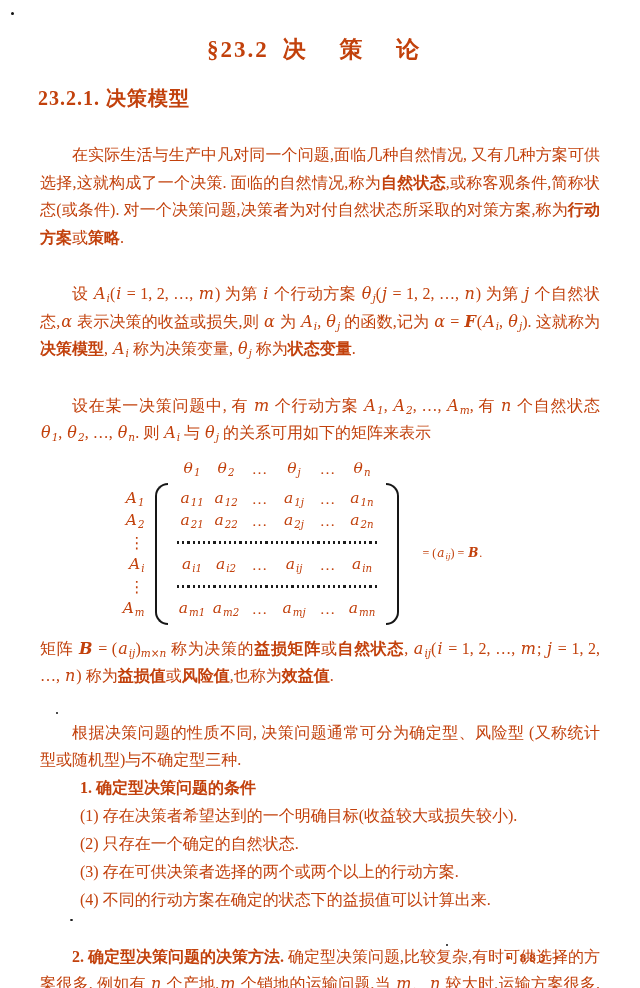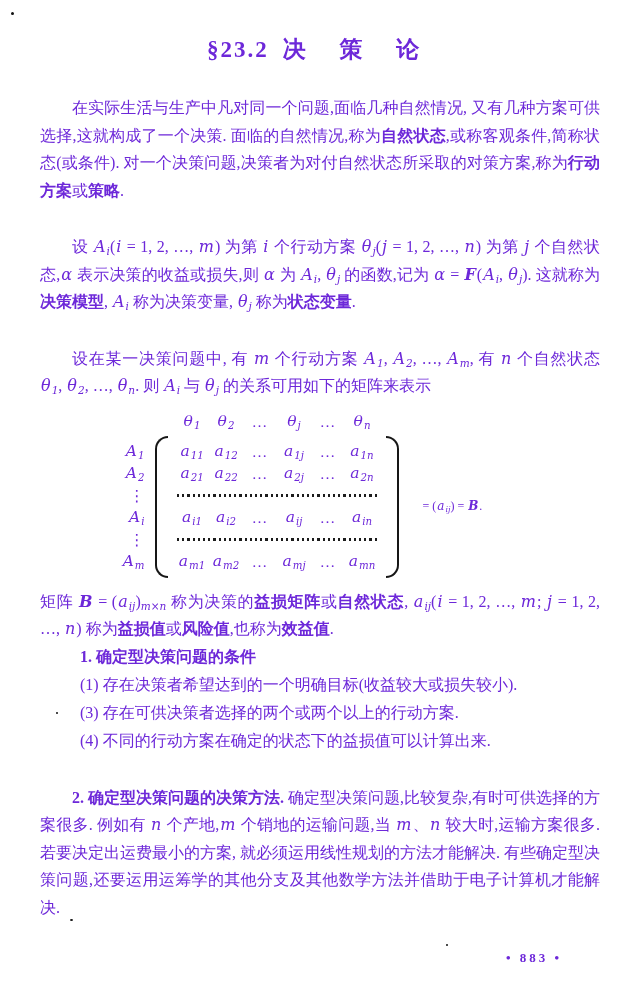--- a/index.html
+++ b/index.html
@@ -1,21 +1,21 @@
 <!DOCTYPE html>
 <html><head>
 <meta charset="utf-8">
 <style>
   html,body{margin:0;padding:0;background:#e8e8e8;}
   .page{
     position:relative;
     width:640px;height:988px;
     margin:0 auto;
     background:#ffffff;
-    color:#6d28d9;
+    color:#c2410c;
     font-family:"Liberation Serif","DejaVu Serif",serif;
     overflow:hidden;
     box-sizing:border-box;
     padding:30px 40px 0 40px;
   }
   
   .title{
     text-align:center;
     font-size:23px;
     font-weight:bold;
@@ -126,20 +126,21 @@
 
 <div class="page">
 
   <div class="speck speck1"></div>
   <div class="speck speck2"></div>
   <div class="speck speck3"></div>
   <div class="speck speck4"></div>
 
   <h1 class="title"><span>§23.2</span><span class="title-main">决 策 论</span></h1>
 
+  <h2 class="sec-heading">23.2.1. 决策模型</h2>
 
   <p class="para indent">在实际生活与生产中凡对同一个问题,面临几种自然情况, 又有几种方案可供选择,这就构成了一个决策.  面临的自然情况,称为<b>自然状态</b>,或称客观条件,简称状态(或条件).  对一个决策问题,决策者为对付自然状态所采取的对策方案,称为<b>行动方案</b>或<b>策略</b>.</p>
   <p class="para indent">设 <span class="mv">A</span><sub class="msub mi">i</sub>(<span class="mv">i</span> = 1, 2, …, <span class="mv">m</span>) 为第 <span class="mv">i</span> 个行动方案 <span class="mv">θ</span><sub class="msub mi">j</sub>(<span class="mv">j</span> = 1, 2, …, <span class="mv">n</span>) 为第 <span class="mv">j</span> 个自然状态,<span class="mv">α</span> 表示决策的收益或损失,则 <span class="mv">α</span> 为 <span class="mv">A</span><sub class="msub mi">i</sub>, <span class="mv">θ</span><sub class="msub mi">j</sub> 的函数,记为 <span class="mv">α</span> = <b><span class="mv">F</span></b>(<span class="mv">A</span><sub class="msub mi">i</sub>, <span class="mv">θ</span><sub class="msub mi">j</sub>).  这就称为<b>决策模型</b>, <span class="mv">A</span><sub class="msub mi">i</sub> 称为决策变量, <span class="mv">θ</span><sub class="msub mi">j</sub> 称为<b>状态变量</b>.</p>
   <p class="para indent">设在某一决策问题中, 有 <span class="mv">m</span> 个行动方案 <span class="mv">A</span><sub class="msub mi">1</sub>, <span class="mv">A</span><sub class="msub mi">2</sub>, …, <span class="mv">A</span><sub class="msub mi">m</sub>, 有 <span class="mv">n</span> 个自然状态 <span class="mv">θ</span><sub class="msub mi">1</sub>, <span class="mv">θ</span><sub class="msub mi">2</sub>, …, <span class="mv">θ</span><sub class="msub mi">n</sub>.  则 <span class="mv">A</span><sub class="msub mi">i</sub> 与 <span class="mv">θ</span><sub class="msub mi">j</sub> 的关系可用如下的矩阵来表示</p>
 
   <div class="matrix">
     <div class="m-headers" id="m-headers">
         <div class="m-hcell"><span class="mv">θ</span><sub class="msub mi">1</sub></div>
         <div class="m-hcell"><span class="mv">θ</span><sub class="msub mi">2</sub></div>
         <div class="m-hcell"><span class="mu">…</span></div>
@@ -182,23 +183,25 @@
         <div class="m-cell"><span class="mu">…</span></div>
         <div class="m-cell"><span class="mv">a</span><sub class="msub mi">mj</sub></div>
         <div class="m-cell"><span class="mu">…</span></div>
         <div class="m-cell"><span class="mv">a</span><sub class="msub mi">mn</sub></div>
       </div>
     <div class="m-paren m-paren-r"></div>
     <div class="m-equals">= (<span class="mv">a</span><sub class="msub mi">ij</sub>) = <b><span class="mv">B</span></b>.</div>
   </div>
 
   <p class="para">矩阵 <b><span class="mv">B</span></b> = (<span class="mv">a</span><sub class="msub mi">ij</sub>)<sub class="msub mi">m×n</sub> 称为决策的<b>益损矩阵</b>或<b>自然状态</b>, <span class="mv">a</span><sub class="msub mi">ij</sub>(<span class="mv">i</span> = 1, 2, …, <span class="mv">m</span>; <span class="mv">j</span> = 1, 2, …, <span class="mv">n</span>) 称为<b>益损值</b>或<b>风险值</b>,也称为<b>效益值</b>.</p>
+  <p class="para indent">根据决策问题的性质不同, 决策问题通常可分为确定型、风险型 (又称统计型或随机型)与不确定型三种.</p>
 
 
   <p class="list-item"><b>1. 确定型决策问题的条件</b></p>
   <p class="list-item">(1) 存在决策者希望达到的一个明确目标(收益较大或损失较小).</p>
+  <p class="list-item">(2) 只存在一个确定的自然状态.</p>
   <p class="list-item">(3) 存在可供决策者选择的两个或两个以上的行动方案.</p>
   <p class="list-item">(4) 不同的行动方案在确定的状态下的益损值可以计算出来.</p>
 
   <p class="para indent"><b>2. 确定型决策问题的决策方法.</b>  确定型决策问题,比较复杂,有时可供选择的方案很多.  例如有 <span class="mv">n</span> 个产地,<span class="mv">m</span> 个销地的运输问题,当 <span class="mv">m</span>、<span class="mv">n</span> 较大时,运输方案很多.  若要决定出运费最小的方案, 就必须运用线性规划的方法才能解决. 有些确定型决策问题,还要运用运筹学的其他分支及其他数学方法并借助于电子计算机才能解决.</p>
 
   <div class="pageno">• 883 •</div>
 </div>
 
 </body></html>

